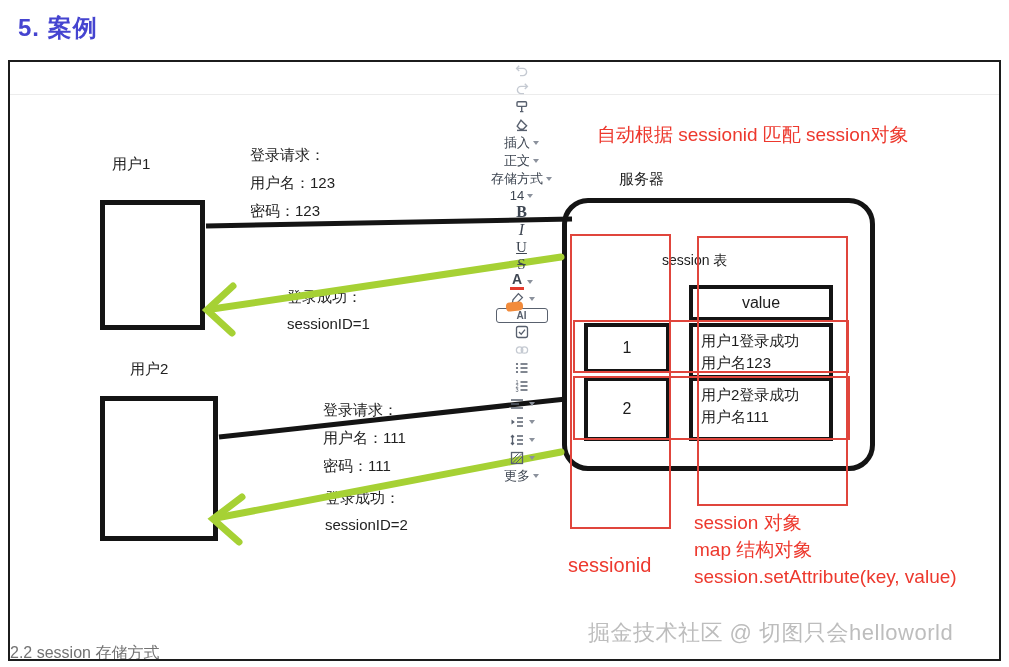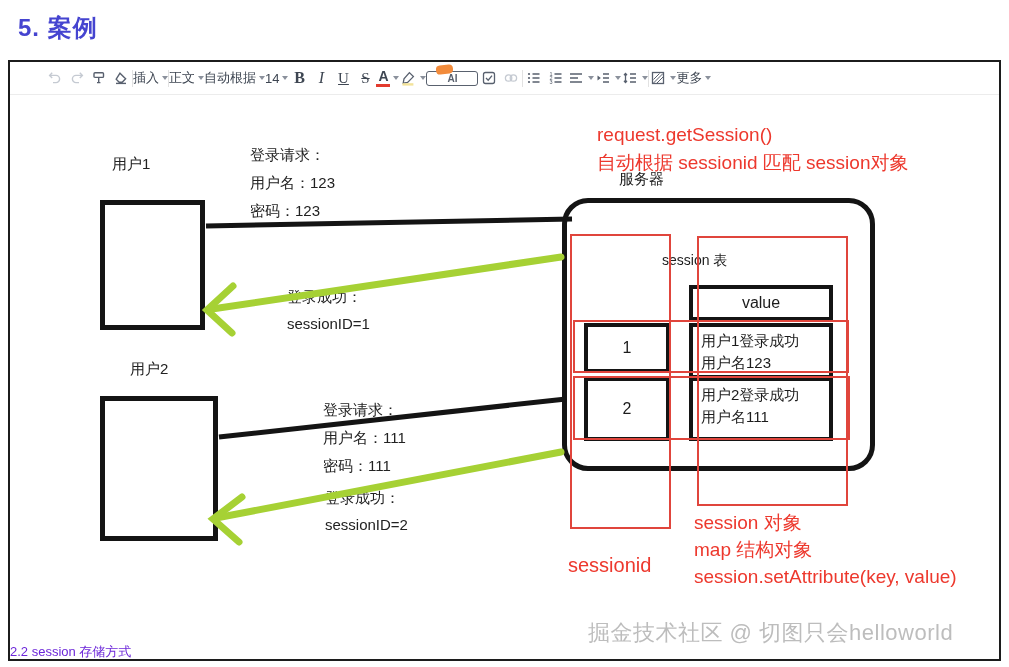--- a/index.html
+++ b/index.html
@@ -9,21 +9,21 @@
 
   
   .page-title{left:18px;top:12px;font-size:24px;font-weight:bold;color:#4544d0;letter-spacing:1px;text-align:right;}
 
   
   .doc-frame{left:8px;top:60px;width:993px;height:601px;border:2px solid #1c1c1c;
              box-sizing:border-box;background:transparent;z-index:10;pointer-events:none;}
 
   
   .toolbar{left:10px;top:62px;width:989px;height:33px;background:#fff;border-bottom:1px solid #ececec;
-           display:flex;align-items:center;padding-left:34px;box-sizing:border-box;z-index:5;}
+           display:flex;align-items:center;padding-left:34px;box-sizing:border-box;z-index:5;flex-direction:column;}
   .tbtn{display:inline-flex;align-items:center;justify-content:center;height:24px;min-width:22px;
         color:#3e4652;font-size:13px;cursor:pointer;position:relative;gap:3px;white-space:nowrap;}
   .tbtn svg{display:block;}
   .disabled{color:#c5cad2;}
   .sep{width:1px;height:17px;background:#e2e2e2;}
   .caret{width:0;height:0;border-left:3.5px solid transparent;border-right:3.5px solid transparent;
          border-top:4px solid #8b919c;display:inline-block;}
   .bold-b{font-weight:bold;font-size:16px;font-family:"Liberation Serif",serif;}
   .italic-i{font-style:italic;font-size:16px;font-family:"Liberation Serif",serif;}
   .under-u{text-decoration:underline;font-size:15px;font-family:"Liberation Serif",serif;}
@@ -44,21 +44,21 @@
   .cell-center{display:flex;align-items:center;justify-content:center;font-size:16px;}
   .cell-text{padding:3px 8px;font-size:15px;line-height:22px;}
   .redrect{border:2px solid #e0453c;box-sizing:border-box;z-index:4;background:transparent;}
   .redtext{color:#ed382d;z-index:5;}
   .arrow-layer{left:0;top:0;width:1009px;height:667px;z-index:3;pointer-events:none;}
 
   
   .watermark{left:588px;top:618px;font-size:22px;color:#bdbdbd;letter-spacing:0.5px;z-index:2;
              text-shadow:1px 1px 0 #ffffff;}
   .bottom-clip{left:10px;top:630px;width:420px;height:29px;overflow:hidden;z-index:2;}
-  .bottom-heading{position:absolute;left:0;top:13px;font-size:13px;color:#6d28d9;}
+  .bottom-heading{position:absolute;left:0;top:13px;font-size:16px;color:#737373;}
 </style>
 </head>
 <body>
 
 <div class="page">
 
   <div class="abs page-title">5. 案例</div>
 
   <div class="abs doc-frame"></div>
 
@@ -91,21 +91,21 @@
     <span class="tbtn">
       <span>插入</span>
         <span class="caret"></span>
     </span>
     <span class="sep"></span>
     <span class="tbtn">
       <span>正文</span>
         <span class="caret"></span>
     </span>
     <span class="tbtn">
-      <span>自动根据</span>
+      <span>存储方式</span>
         <span class="caret"></span>
     </span>
     <span class="tbtn">
       <span>14</span>
         <span class="caret"></span>
     </span>
     <span class="tbtn bold-b">B</span>
     <span class="tbtn italic-i">I</span>
     <span class="tbtn under-u">U</span>
     <span class="tbtn strike-s">S</span>
@@ -189,21 +189,20 @@
     </span>
     <span class="tbtn">
       <span>更多</span>
         <span class="caret"></span>
     </span>
   </div>
 
   <div class="abs" style="left:10px;top:95px;width:989px;height:564px;"></div>
 
   <div class="abs redtext" style="left:597px;top:121px;font-size:19px;line-height:28px;">
-    <div>request.getSession()</div>
     <div>自动根据 sessionid 匹配 session对象</div>
   </div>
 
   <div class="abs ink" style="left:619px;top:170px;line-height:18px;">服务器</div>
 
   <div class="abs ink" style="left:112px;top:155px;line-height:18px;">用户1</div>
   <div class="abs blackbox" style="left:100px;top:200px;width:105px;height:130px;"></div>
   <div class="abs ink" style="left:250px;top:141px;">
     <div>登录请求：</div>
     <div>用户名：123</div>

